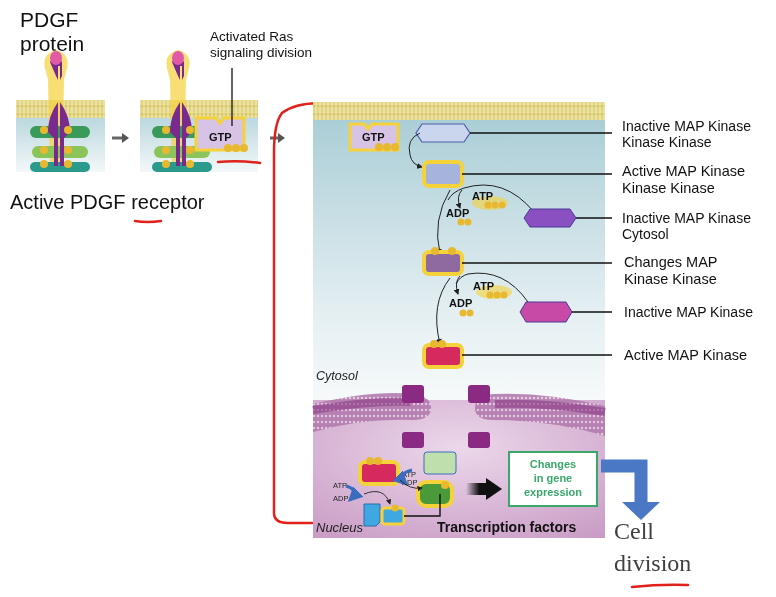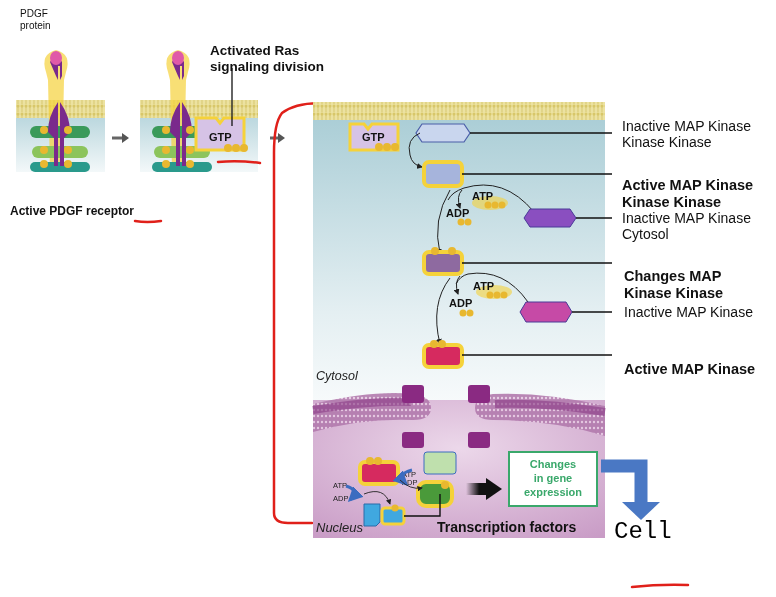--- a/index.html
+++ b/index.html
@@ -1,26 +1,26 @@
 <!DOCTYPE html>
 <html><head>
 <meta charset="utf-8">
 <style>
   html, body { margin:0; padding:0; background:#ffffff; }
   body { width:776px; height:597px; position:relative; overflow:hidden; font-family:"Liberation Sans", sans-serif; }
   .abs { position:absolute; }
   .lbl { position:absolute; color:#111; font-family:"Liberation Sans", sans-serif; line-height:1.15; }
   .lbl.reg { font-size:14px; }
-  .lbl.bold { font-size:14.5px; font-weight:bold;margin-top:14px; }
+  .lbl.bold { font-size:14.5px; font-weight:normal; }
   svg text { font-family:"Liberation Sans", sans-serif; }
 </style>
 </head>
 <body>
 
-<div class="lbl reg" style="left:20px;top:8px;font-size:10px;">
+<div class="lbl reg" style="left:20px;top:8px;font-size:21px;">
   <div>PDGF</div>
   <div>protein</div>
 </div>
 
 <div class="lbl bold" style="left:210px;top:29px;font-size:13.5px;">
   <div>Activated Ras</div>
   <div>signaling division</div>
 </div>
 
 <svg class="abs" style="left:0;top:0" width="776" height="597">
@@ -231,36 +231,37 @@
   <text x="553" y="468" font-size="11" font-weight="bold" fill="#3aa86b" text-anchor="middle">Changes</text>
   <text x="553" y="482" font-size="11" font-weight="bold" fill="#3aa86b" text-anchor="middle">in gene</text>
   <text x="553" y="496" font-size="11" font-weight="bold" fill="#3aa86b" text-anchor="middle">expression</text>
 
   <path d="M601,466 h40 v40" stroke="#4a78c4" stroke-width="13" fill="none"></path>
   <path d="M622,502 h38 l-19,18 z" fill="#4a78c4"></path>
 
   <path d="M632,587 q28,-3 56,-2" stroke="#e0201a" stroke-width="2.5" fill="none" stroke-linecap="round"></path>
 </svg>
 
-<div class="lbl bold" style="left:10px;top:191px;font-size:12px;">Active PDGF receptor</div>
+<div class="lbl bold" style="left:10px;top:191px;font-size:20px;">Active PDGF receptor</div>
 
 <div class="lbl reg" style="left:622px;top:118px;">
   <div>Inactive MAP Kinase</div>
   <div>Kinase Kinase</div>
 </div>
 <div class="lbl bold" style="left:622px;top:163px;">
   <div>Active MAP Kinase</div>
   <div>Kinase Kinase</div>
 </div>
 <div class="lbl reg" style="left:622px;top:210px;">
   <div>Inactive MAP Kinase</div>
   <div>Cytosol</div>
 </div>
 <div class="lbl bold" style="left:624px;top:254px;">
   <div>Changes MAP</div>
   <div>Kinase Kinase</div>
 </div>
 <div class="lbl reg" style="left:624px;top:304px;">Inactive MAP Kinase</div>
 <div class="lbl bold" style="left:624px;top:347px;">Active MAP Kinase</div>
 
-<div class="lbl" style="left:614px;top:516px;font-family:Liberation Mono, monospace;font-size:24px;line-height:1.32;color:#000000;">
+<div class="lbl" style="left:614px;top:516px;font-family:Liberation Serif, serif;font-size:24px;line-height:1.32;color:#404040;">
   <div>Cell</div>
+  <div>division</div>
 </div>
 
 </body></html>

